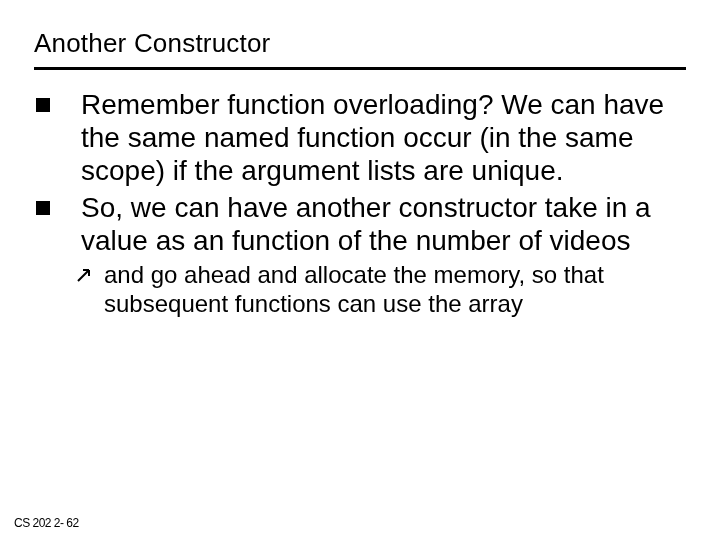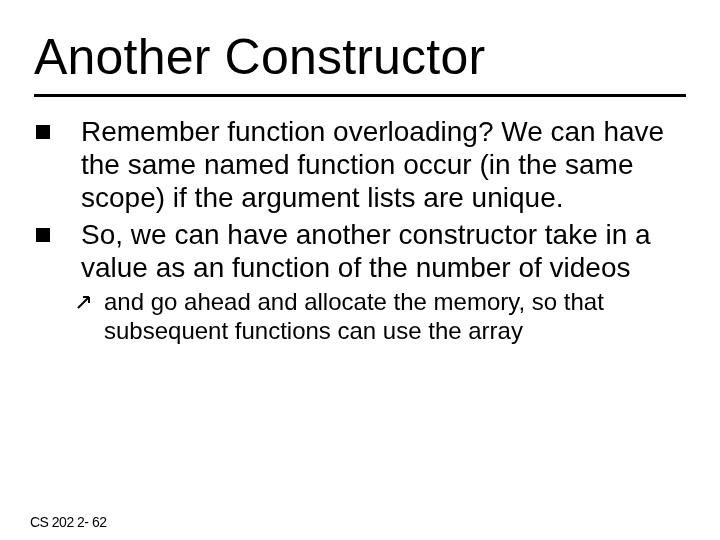--- a/index.html
+++ b/index.html
@@ -1,28 +1,28 @@
 <!DOCTYPE html>
 <html><head>
 <meta charset="utf-8">
 <style>
   * { margin: 0; padding: 0; box-sizing: border-box; }
   html, body { width: 720px; height: 540px; background: #fff; font-family: Arial, Helvetica, sans-serif; color: #000; }
   .slide { width: 720px; height: 540px; position: relative; padding: 28px 34px 0 34px; }
-  .title { font-size: 50px; font-weight: 400; letter-spacing: 0.2px; padding-bottom: 8px; }
+  .title { font-size: 26px; font-weight: 400; letter-spacing: 0.2px; padding-bottom: 8px; }
   .hr { border: none; border-top: 3px solid #000; margin: 0 0 18px 0; }
   .body-area { padding-left: 2px; }
   .bullet-l1 { display: flex; align-items: flex-start; margin-bottom: 4px; gap: 19px; }
   .bullet-l1 .marker { width: 14px; height: 14px; background: #000; flex: 0 0 14px; margin-top: 10px; margin-right: 12px; }
   .bullet-l1 .text { font-size: 28px; line-height: 1.18; }
   .bullet-l2 { display: flex; align-items: flex-start; margin-left: 40px; }
   .bullet-l2 .arrow { flex: 0 0 18px; margin-top: 6px; margin-right: 10px; }
   .bullet-l2 .arrow svg { width: 16px; height: 16px; display: block; }
   .bullet-l2 .text { font-size: 24px; line-height: 1.2; }
-  .footer { position: absolute; left: 14px; bottom: 10px; font-size: 14px; letter-spacing: -0.5px; margin-left: 16px; }
+  .footer { position: absolute; left: 14px; bottom: 10px; font-size: 12px; letter-spacing: -0.5px; }
 </style>
 </head>
 <body>
 
 <div class="slide">
   <h1 class="title">Another Constructor</h1>
   <hr class="hr">
   <div class="body-area">
 
     <div class="bullet-l1">

